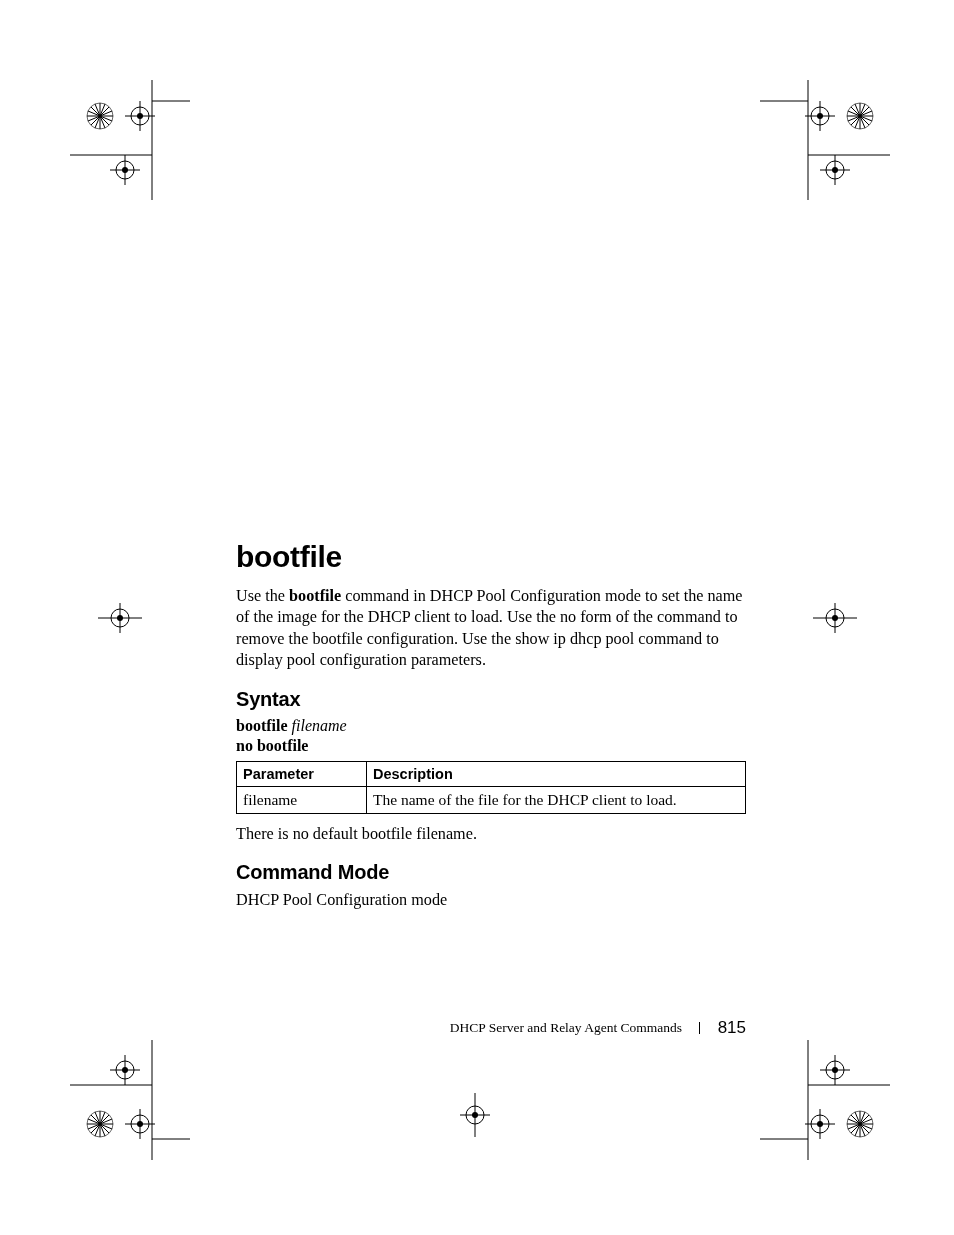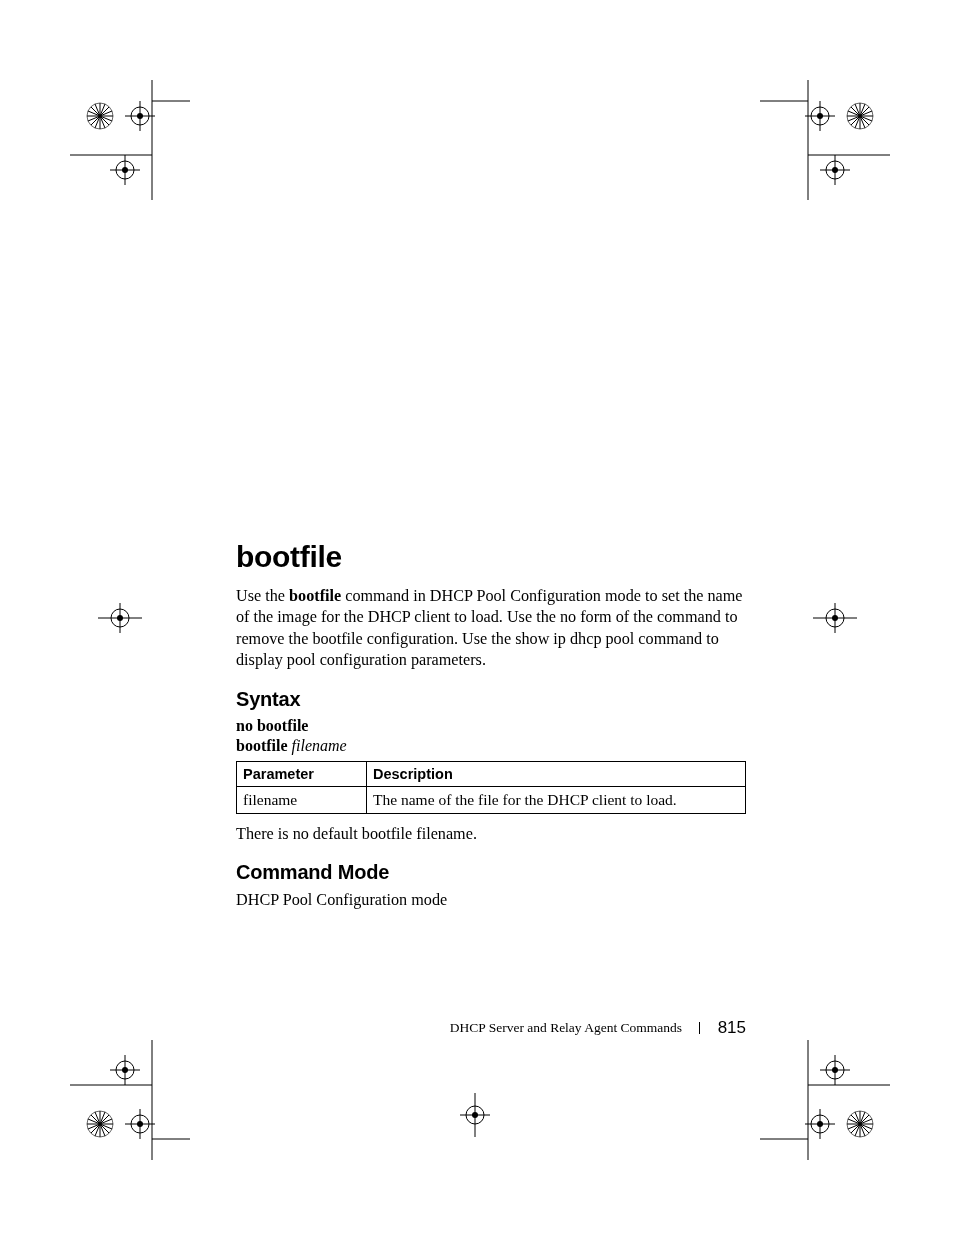--- a/index.html
+++ b/index.html
@@ -276,25 +276,25 @@
   </svg>
 
   <div class="content">
     <h1>bootfile</h1>
 
     <p class="body">
       <span>Use the </span><span class="bold">bootfile</span><span> command in DHCP Pool Configuration mode to set the name of the image for the DHCP client to load. Use the no form of the command to remove the bootfile configuration. Use the show ip dhcp pool command to display pool configuration parameters.</span>
     </p>
 
     <h2>Syntax</h2>
-    <p class="syntax bold">no bootfile</p>
     <p class="syntax">
       <span class="bold">bootfile</span>
       <span class="ital">filename</span>
     </p>
+    <p class="syntax bold">no bootfile</p>
 
     <table class="param">
       <colgroup>
           <col class="c1">
           <col>
         </colgroup>
       <tbody>
           <tr>
         <th>Parameter</th>
         <th>Description</th>

